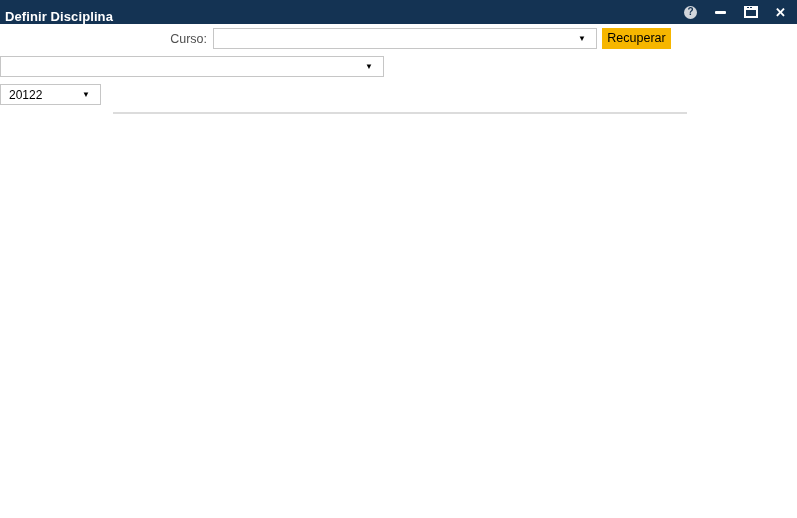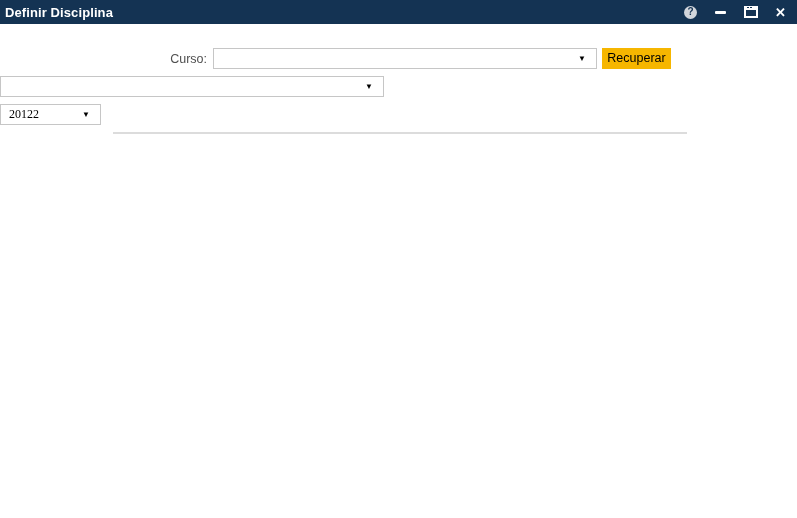--- a/index.html
+++ b/index.html
@@ -9,21 +9,21 @@
     font-family: "Liberation Sans", sans-serif;
     overflow: hidden;
   }
   .window { width: 797px; height: 518px; position: relative; background: #fff; }
 
   
   .titlebar {
     height: 24px;
     background: #143353;
     display: flex;
-    align-items: center;
+    align-items: flex-end;
     justify-content: space-between;
     padding: 0 9px 0 5px;
   }
   .titlebar .title {
     color: #ffffff;
     font-size: 13px;
     font-weight: 600;
     letter-spacing: 0.1px;
   }
   .controls { display: flex; align-items: center; gap: 15px; height: 100%; }
@@ -47,21 +47,21 @@
     position: relative;
   }
   .max-box .max-dots {
     position: absolute; top: -3px; left: 1px;
     width: 2px; height: 1px; background: #143353;
     box-shadow: 3px 0 0 #143353;
   }
   .close-x { color: #ffffff; font-size: 13px; font-weight: bold; line-height: 1; }
 
   
-  .form-area { padding-top: 24px; }
+  .form-area { padding-top: 4px; }
   .form-row {
     display: flex;
     align-items: center;
     height: 21px;
     margin-bottom: 7px;
   }
   .field-label {
     width: 213px;
     text-align: right;
     padding-right: 6px;
@@ -72,21 +72,21 @@
     height: 21px;
     border: 1px solid #c6c6c6;
     background: #ffffff;
     position: relative;
     display: flex;
     align-items: center;
     padding-left: 8px;
     cursor: pointer;
   }
   .select-wide { width: 384px; }
-  .select-small { width: 101px; font-family: Liberation Serif, serif; }
+  .select-small { width: 101px; }
   .select-value {
     font-size: 12px;
     color: #000000;
     white-space: nowrap;
   }
   .select-arrow {
     position: absolute;
     right: 10px;
     top: 50%;
     transform: translateY(-50%);

